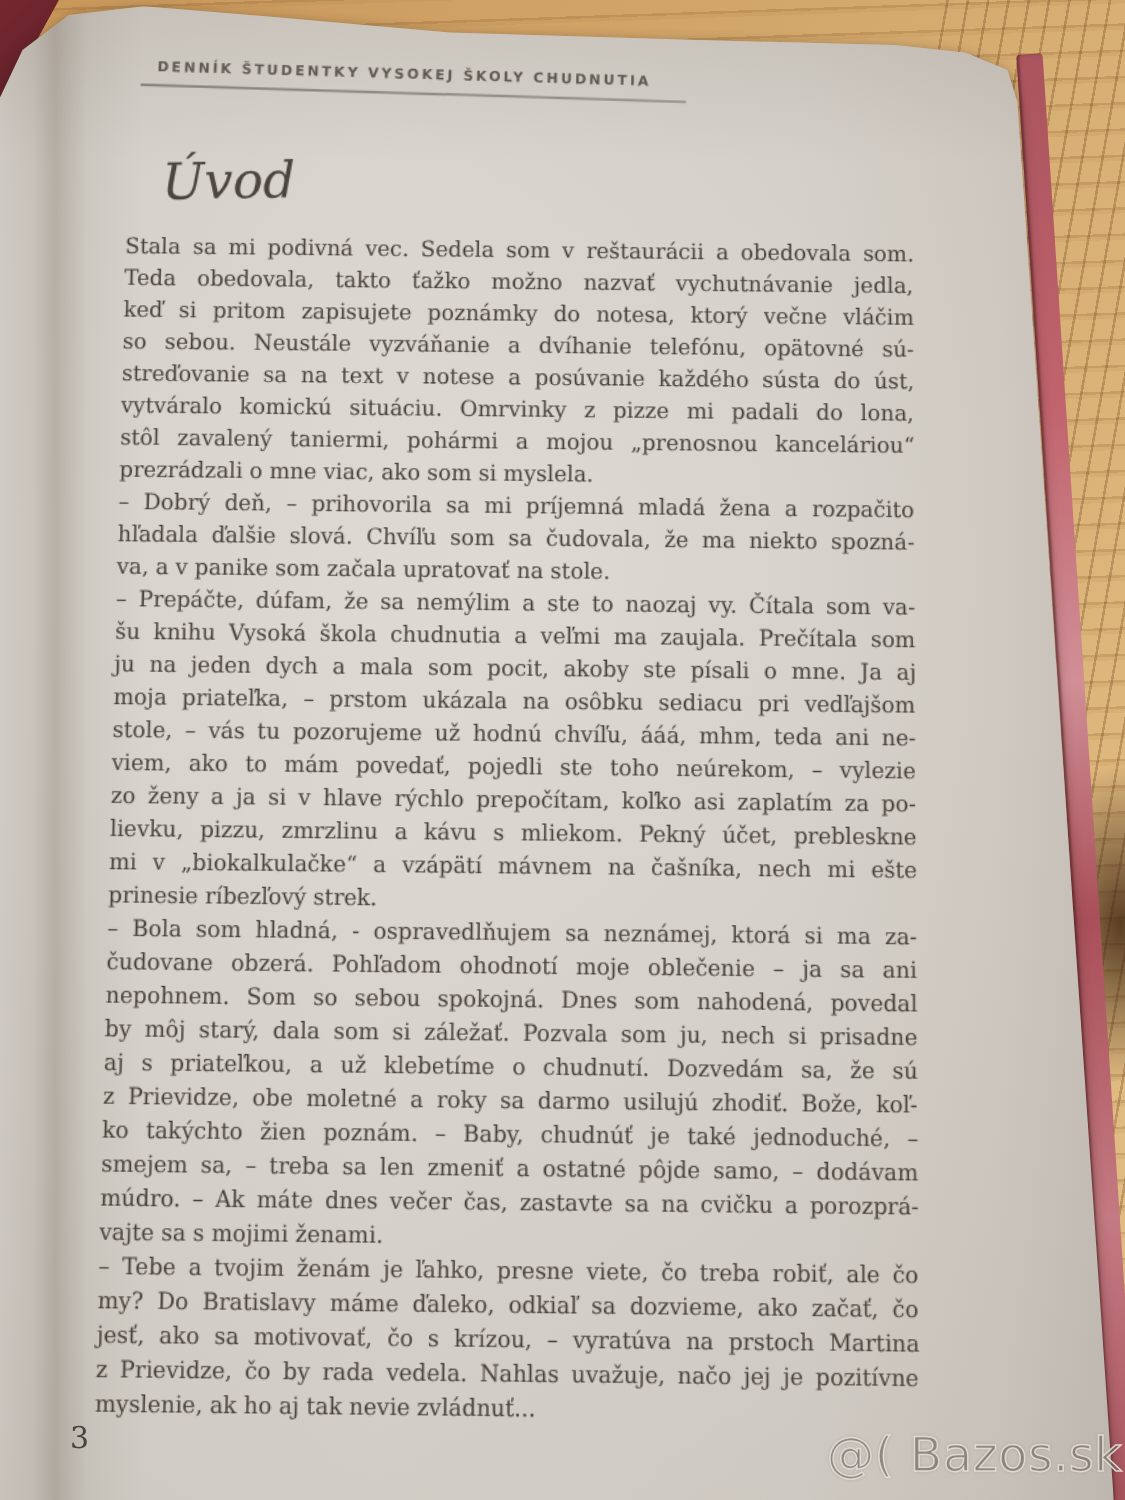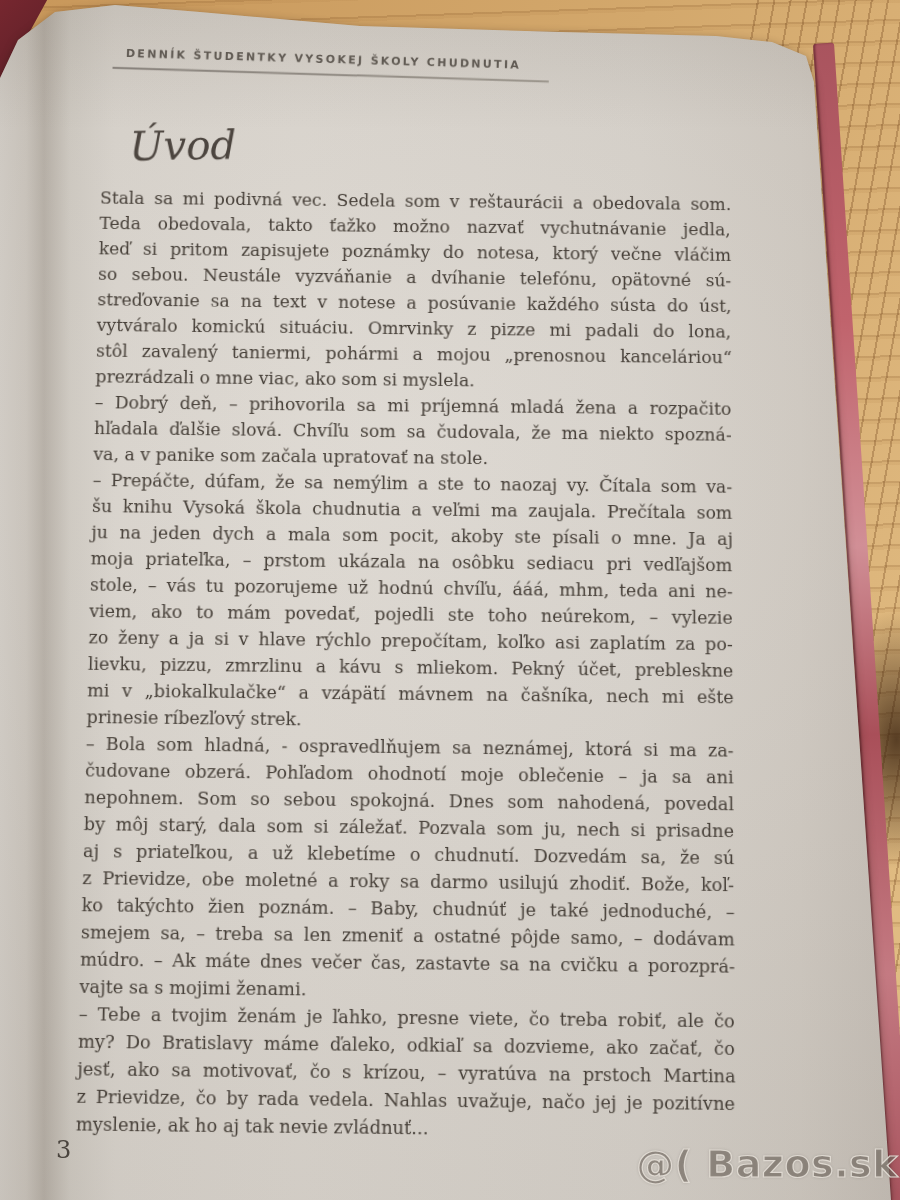--- a/index.html
+++ b/index.html
@@ -107,21 +107,21 @@
   .line { white-space: nowrap; }
 
   .page-number {
     position: absolute; left: 56px; top: 1136px;
     font-size: 24px; color: #4a443e;
   }
 
   
   .watermark {
     position: absolute; right: 2px; top: 1142px;
-    font-family: "DejaVu Sans", sans-serif; font-weight: 700;
+    font-family: "DejaVu Sans", sans-serif; font-weight: 400;
     font-size: 38px; letter-spacing: 0.5px;
     color: rgba(118,110,101,0.55);
     -webkit-text-stroke: 1.2px rgba(230,224,216,0.9);
     text-shadow: 0 0 3px rgba(90,84,76,0.35);
     white-space: nowrap;
   }
 </style>
 </head>
 <body>
 

